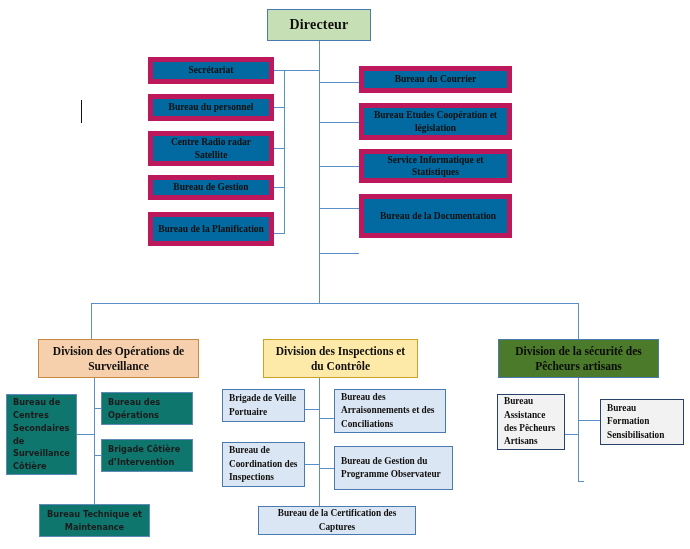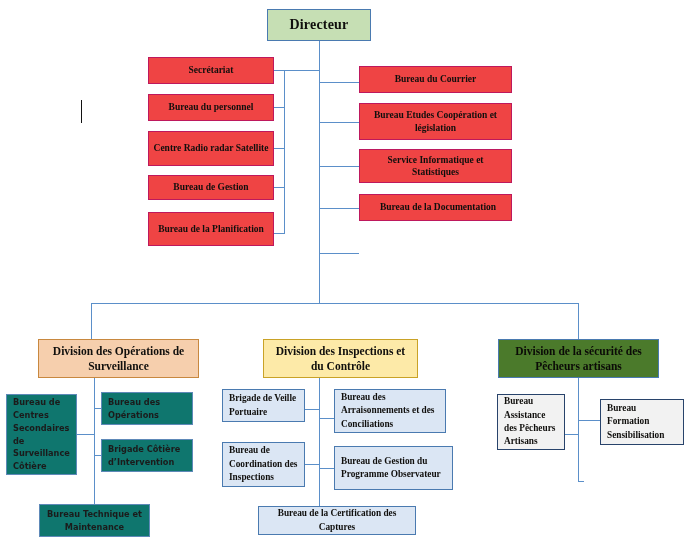--- a/index.html
+++ b/index.html
@@ -35,22 +35,22 @@
   
   .box.root {
     background: #c6dfb4;
     border: 1px solid #4a7ab0;
     font-size: 14px;
     letter-spacing: 0.2px;
   }
 
   
   .box.staff {
-    background: #ef4444;
-    border: 1px solid #be185d;
+    background: #0369a1;
+    border: 5px solid #be185d;
     font-size: 9.5px;
   }
 
   
   .box.div-ops {
     background: #f6cfad;
     border: 1px solid #c8883f;
     font-size: 11.5px;
   }
   .box.div-insp {
@@ -171,21 +171,21 @@
 
   <div class="box staff" style="left:148px; top:57px; width:126px; height:27px;">Secrétariat</div>
   <div class="box staff" style="left:148px; top:131px; width:126px; height:35px;">Centre Radio radar Satellite</div>
   <div class="box staff" style="left:148px; top:94px; width:126px; height:27px;">Bureau du personnel</div>
   <div class="box staff" style="left:148px; top:175px; width:126px; height:25px;">Bureau de Gestion</div>
   <div class="box staff" style="left:148px; top:212px; width:126px; height:34px;">Bureau de la Planification</div>
 
   <div class="box staff" style="left:359px; top:66px; width:153px; height:27px;">Bureau du Courrier</div>
   <div class="box staff" style="left:359px; top:103px; width:153px; height:37px;">Bureau Etudes Coopération et législation</div>
   <div class="box staff" style="left:359px; top:149px; width:153px; height:34px;">Service Informatique et Statistiques</div>
-  <div class="box staff" style="left:359px; top:194px; width:153px; height:27px;padding-left:9px;">Bureau de la Documentation</div>
+  <div class="box staff" style="left:359px; top:194px; width:153px; height:44px;padding-left:9px;">Bureau de la Documentation</div>
 
   <div class="box div-ops" style="left:38px; top:339px; width:161px; height:39px;">Division des Opérations de Surveillance</div>
   <div class="box div-insp" style="left:263px; top:339px; width:155px; height:39px;">Division des Inspections et du Contrôle</div>
   <div class="box div-sec" style="left:498px; top:339px; width:161px; height:39px;">Division de la sécurité des Pêcheurs artisans</div>
 
   <div class="box gray left-align" style="left:6px; top:394px; width:71px; height:81px;">Bureau de Centres Secondaires de Surveillance Côtière</div>
   <div class="box gray left-align" style="left:101px; top:392px; width:92px; height:33px;">Bureau des Opérations</div>
   <div class="box gray left-align" style="left:101px; top:439px; width:92px; height:33px;">Brigade Côtière d’Intervention</div>
   <div class="box gray" style="left:39px; top:504px; width:111px; height:33px;">Bureau Technique et Maintenance</div>
 

